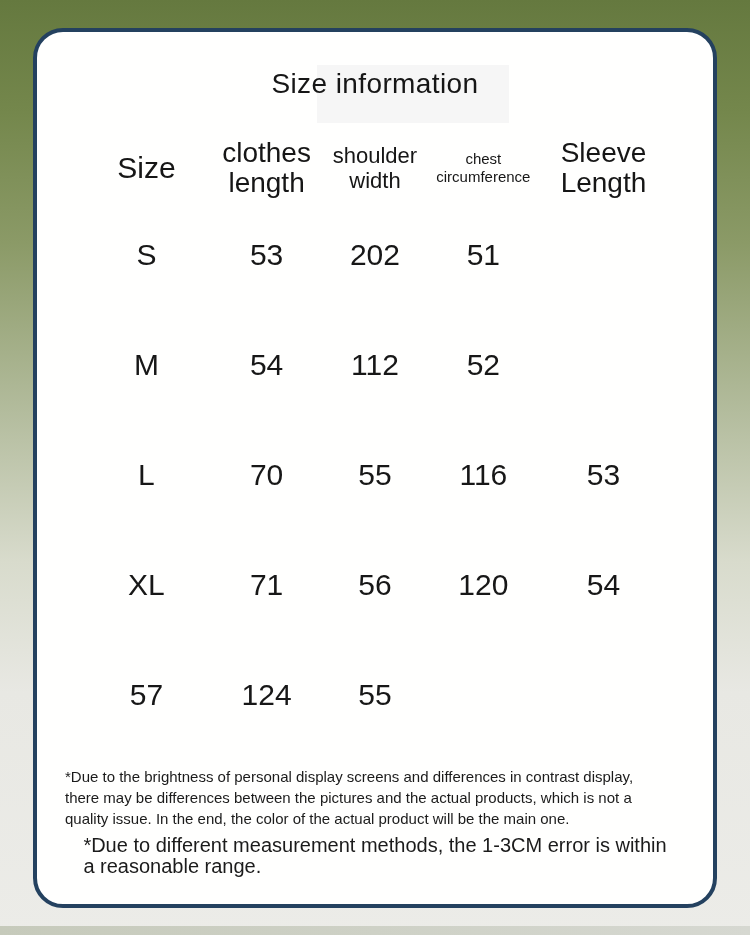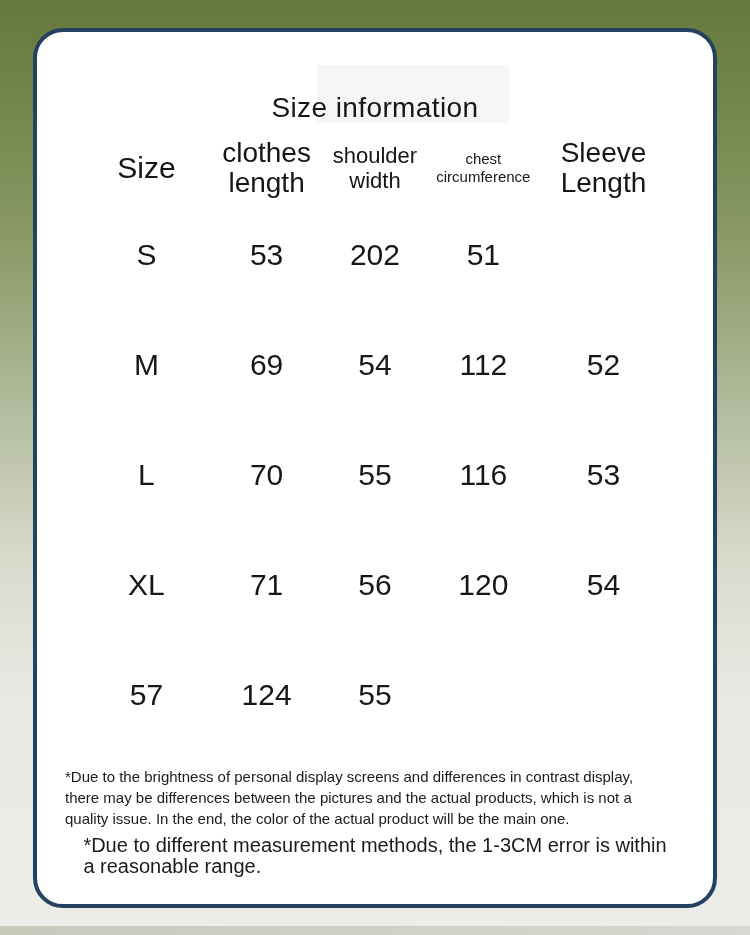--- a/index.html
+++ b/index.html
@@ -31,21 +31,21 @@
     background: #fffffe;
     border: 4px solid #24415f;
     border-radius: 30px;
     box-sizing: content-box;
   }
   .title-wrap {
     position: relative;
     margin-top: 36px;
     height: 56px;
     display: flex;
-    align-items: flex-end;
+    align-items: flex-start;
     justify-content: center;
   }
   .title-highlight {
     position: absolute;
     left: 50%;
     margin-left: -58px;
     top: -3px;
     width: 192px;
     height: 58px;
     background: #f6f6f6;
@@ -140,21 +140,20 @@
 
   <div class="grid data-row">
     <div class="cell">S</div>
     <div class="cell">53</div>
     <div class="cell">202</div>
     <div class="cell">51</div>
   </div>
 
   <div class="grid data-row">
     <div class="cell">M</div>
-    <div class="cell">69</div>
     <div class="cell">54</div>
     <div class="cell">112</div>
     <div class="cell">52</div>
   </div>
 
   <div class="grid data-row">
     <div class="cell">L</div>
     <div class="cell">70</div>
     <div class="cell">55</div>
     <div class="cell">116</div>

